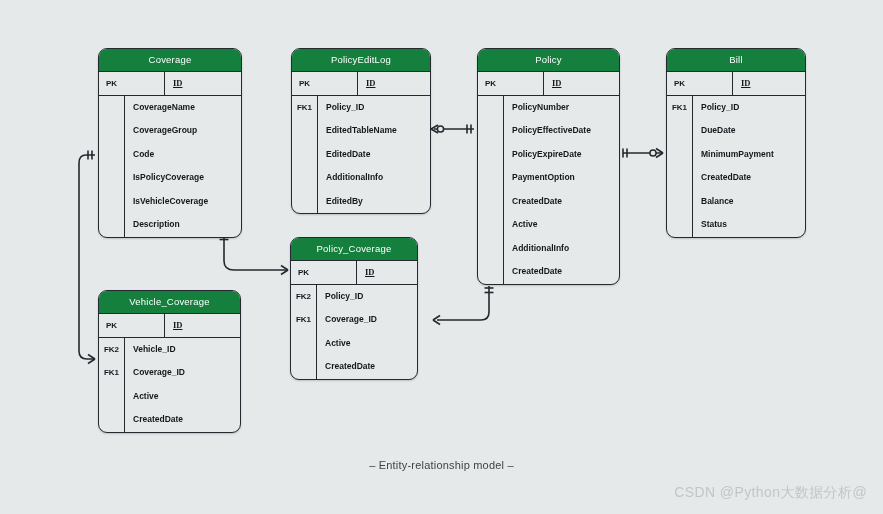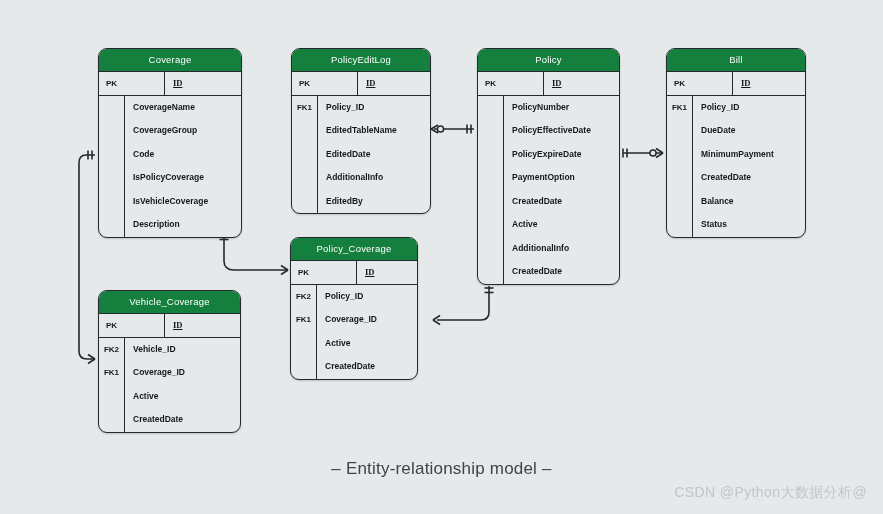--- a/index.html
+++ b/index.html
@@ -86,21 +86,21 @@
   .attr-row.pk-row .name-cell span {
     text-decoration: underline;
     font-family: Liberation Serif, serif;
   }
   .caption {
     position: absolute;
     left: 0;
     top: 459px;
     width: 883px;
     text-align: center;
-    font-size: 17px;
+    font-size: 11px;
     color: #3f4448;
     letter-spacing: .2px;
   }
   .watermark {
     position: absolute;
     right: 16px;
     bottom: 12px;
     font-size: 14px;
     color: #c2c6c8;
     letter-spacing: .4px;

